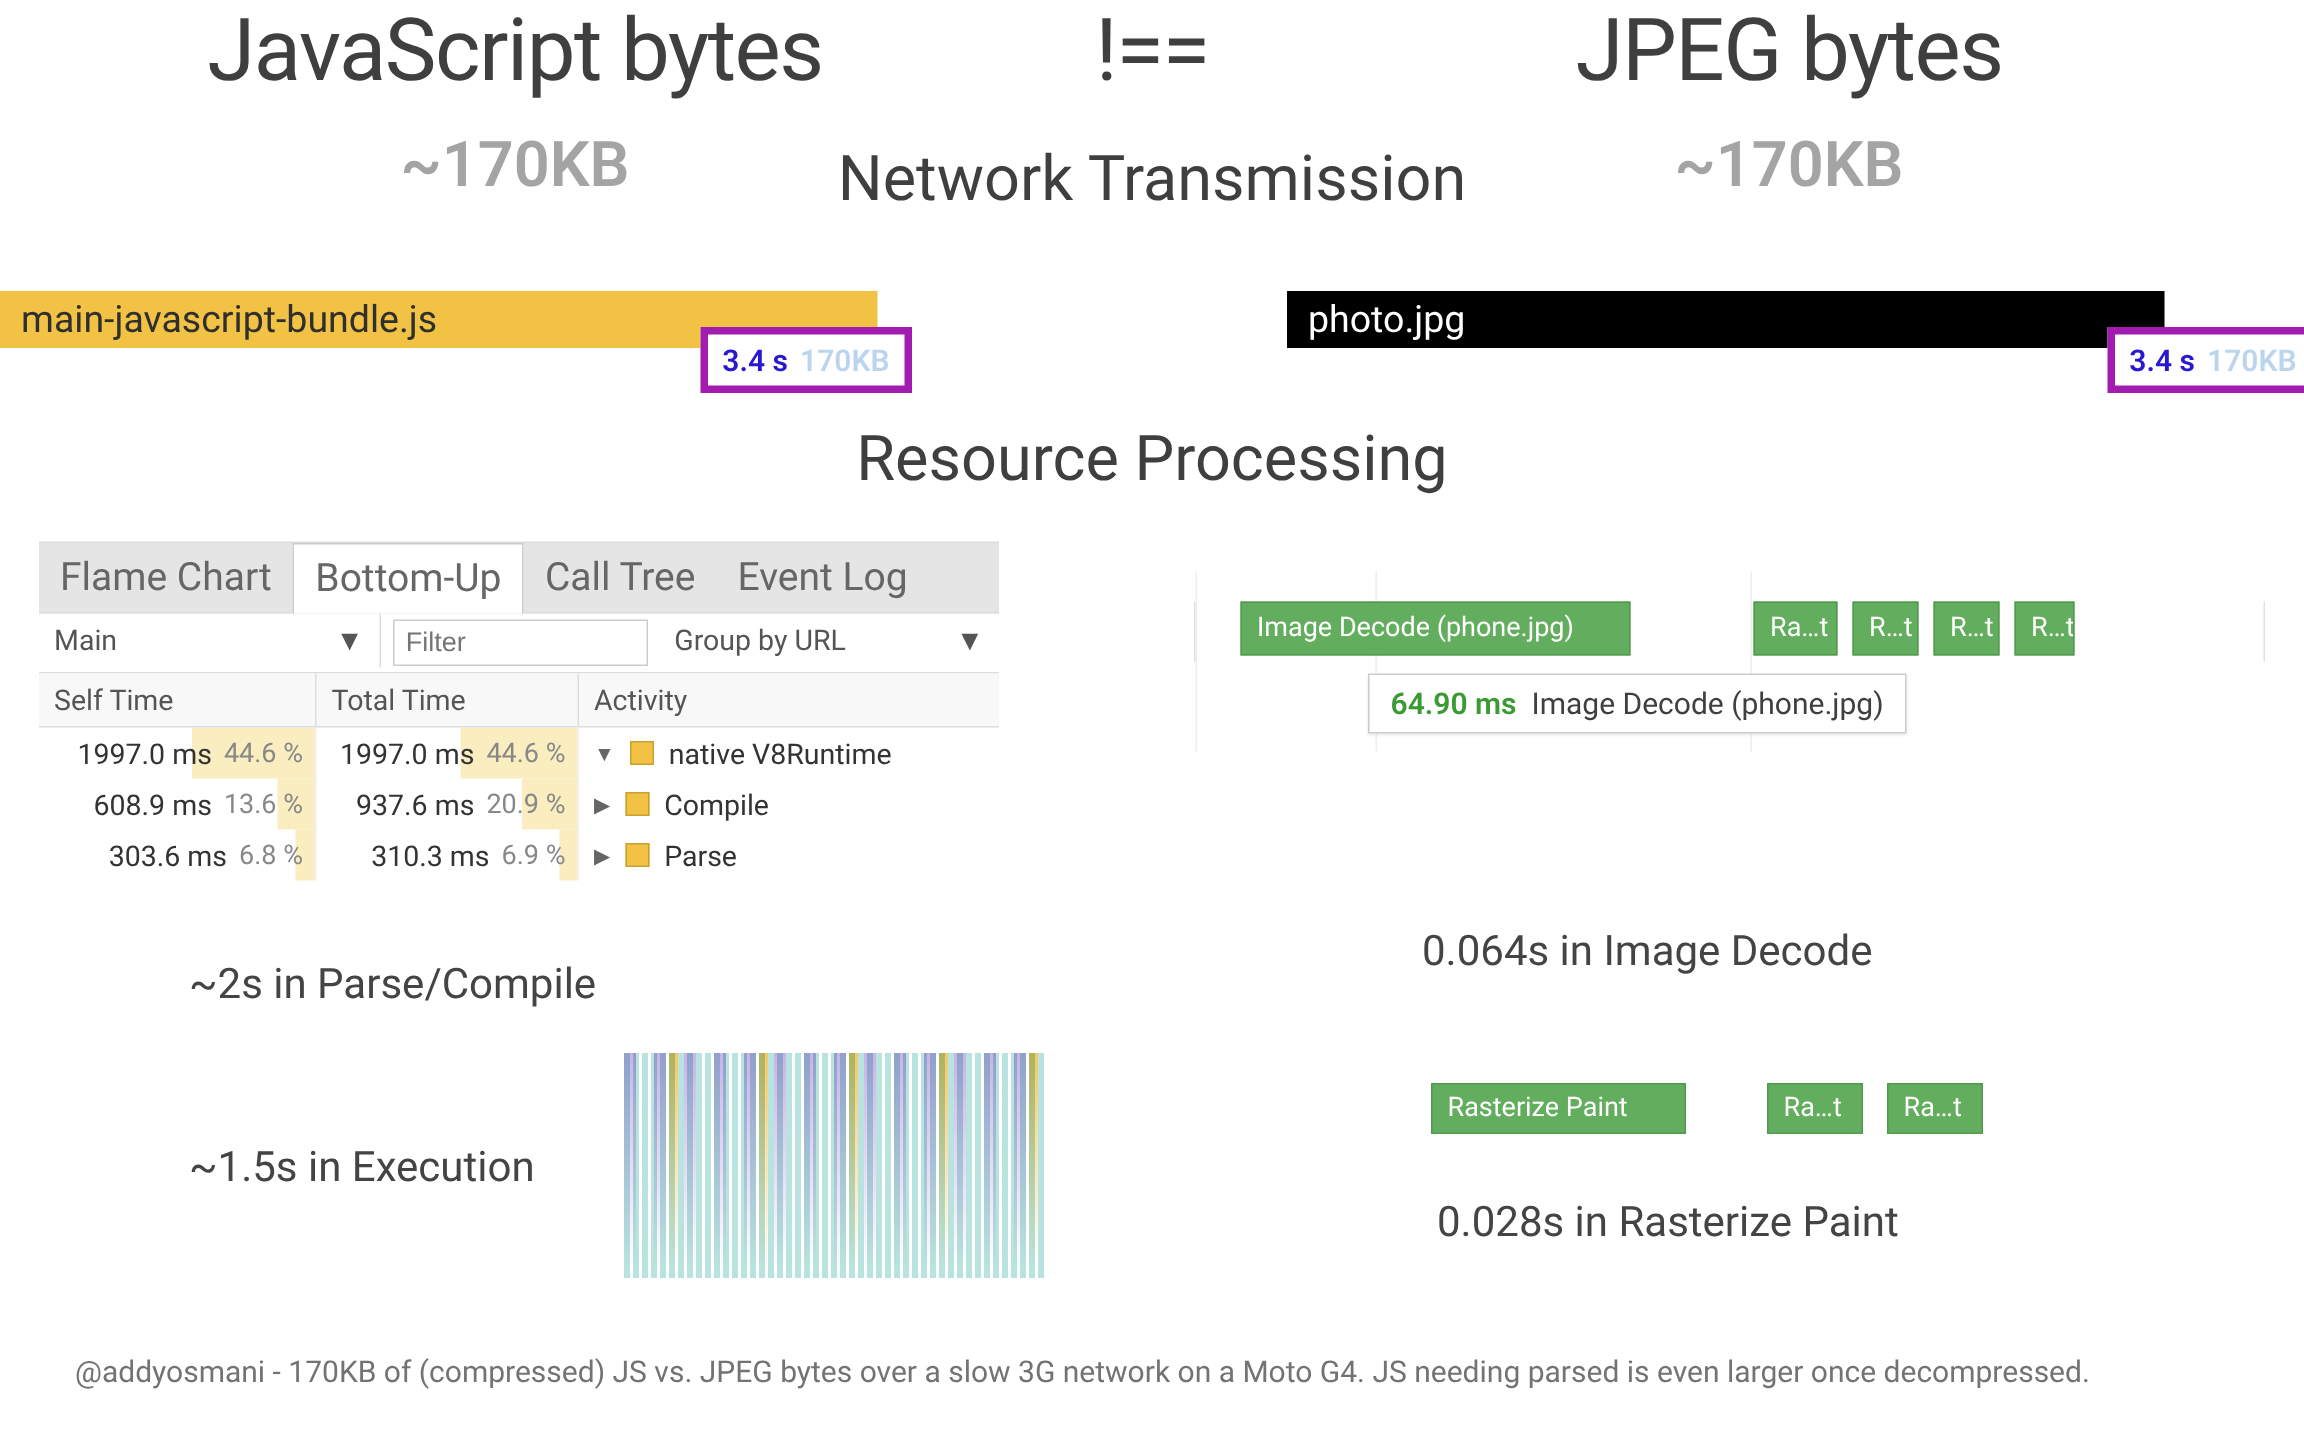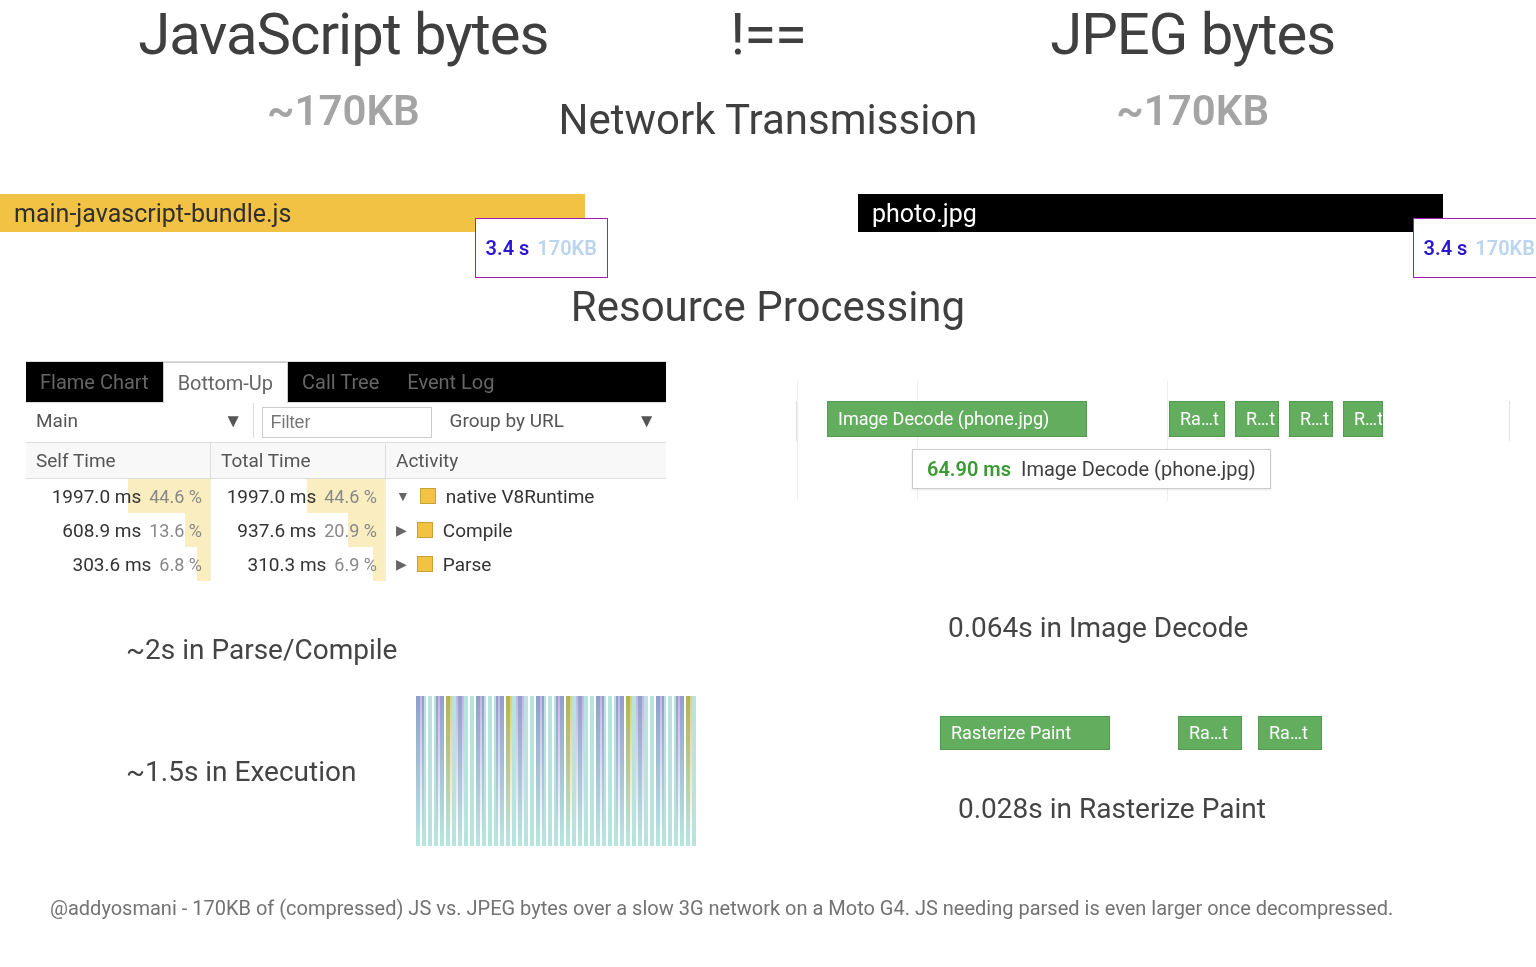--- a/index.html
+++ b/index.html
@@ -51,22 +51,22 @@
       font-size:25px;
       color:#3b3b00;
     }
     .bar.js { background:#f2c244; width:585px; color:#2f2f2f; }
     .bar.jpg { background:#000000; color:#fff; width:585px; }
     .badge {
       position:absolute;
       right:70px;
       top:24px;
       background:#fff;
-      border:1px solid #a21caf;
-      padding:17px 10px;
+      border:5px solid #a21caf;
+      padding:5px 10px;
       font-size:20px;
       font-weight:600;
       display:flex; gap:8px;
     }
     .badge.r2 { right:-10px; }
     .badge .time { color:#2a17d1; }
     .badge .sz   { color:#bcd5ef; font-weight:600; }
     .sec-proc { margin-top:50px; }
     
     .panel-row {
@@ -74,23 +74,23 @@
       gap:100px;
       padding:30px 26px 0;
       align-items:flex-start;
     }
     .panel {
       width:640px;
       border-top:1px solid #ddd;
     }
     .tabs {
       display:flex;
-      background:#000000;
+      background:#e5e5e5;
       border-bottom:1px solid #ddd;
-      font-size:20px;
+      font-size:26px;
       color:#666;
     }
     .tabs span { padding:8px 14px; }
     .tabs .active { background:#fff; border:1px solid #ccc; border-bottom:none; margin-bottom:-1px; }
     .filters {
       display:flex; align-items:flex-start;
       border-bottom:1px solid #ddd;
       font-size:19px; color:#555;
     }
     .filters .sel {
@@ -329,21 +329,21 @@
   </div>
 </div>
 
 <div class="mid-row" style="margin-top:30px">
   <div style="flex:1;display:flex;align-items:center">
     <div class="summary" style="margin-top:0">~1.5s in Execution</div>
     <div class="flame"></div>
   </div>
   <div style="flex:1">
     <div class="raster-track">
-      <div class="block" style="left:2px;width:170px">Rasterize Paint</div>
+      <div class="block" style="left:16px;width:170px">Rasterize Paint</div>
       <div class="block" style="left:240px;width:64px">Ra…t</div>
       <div class="block" style="left:320px;width:64px">Ra…t</div>
     </div>
     <div class="summary" style="padding-left:130px;margin-top:40px">0.028s in Rasterize Paint</div>
   </div>
 </div>
 
 <div class="footer">@addyosmani - 170KB of (compressed) JS vs. JPEG bytes over a slow 3G network on a Moto G4. JS needing parsed is even larger once decompressed.</div>
 
 </body></html>

